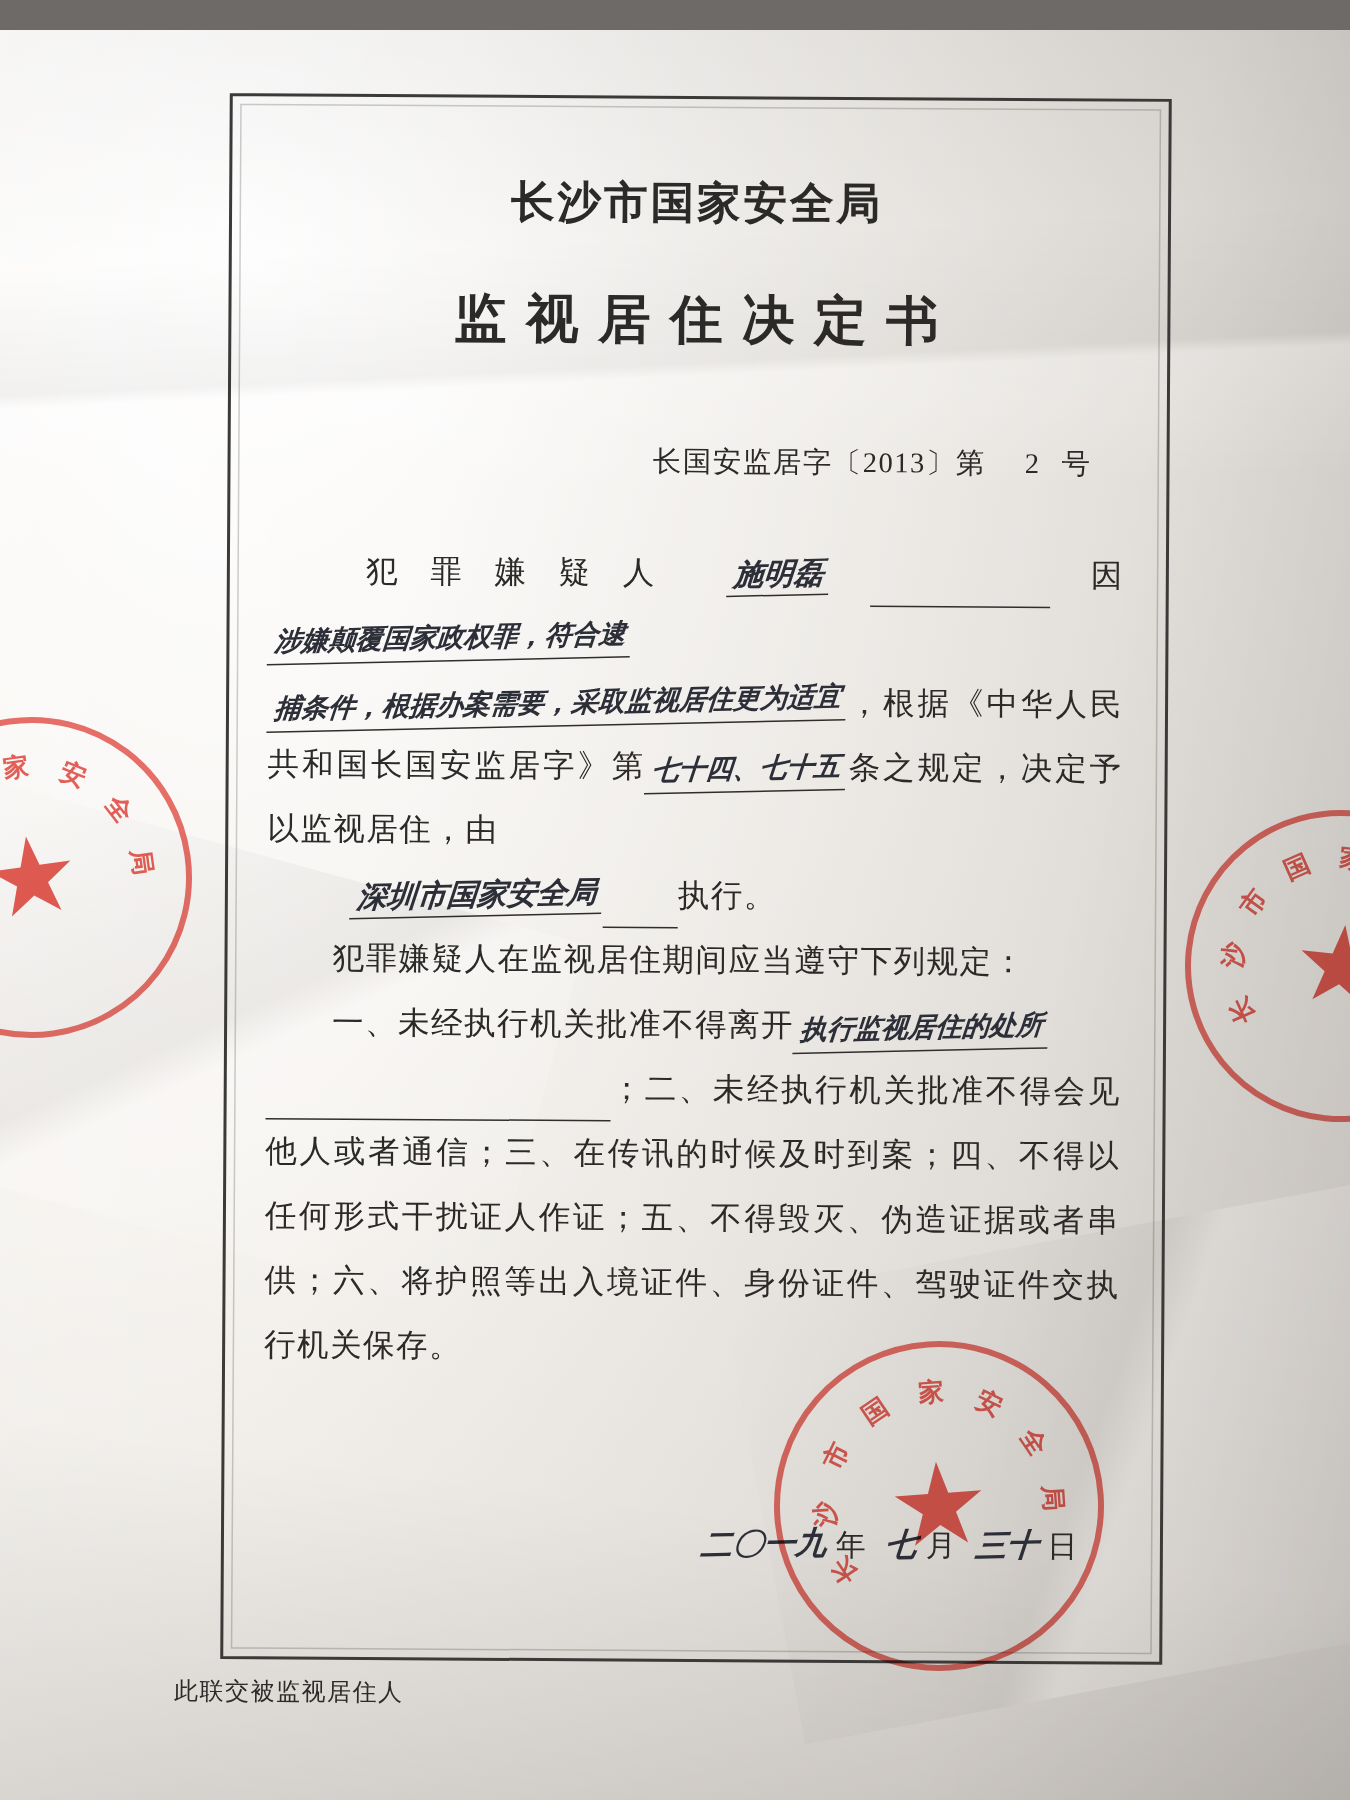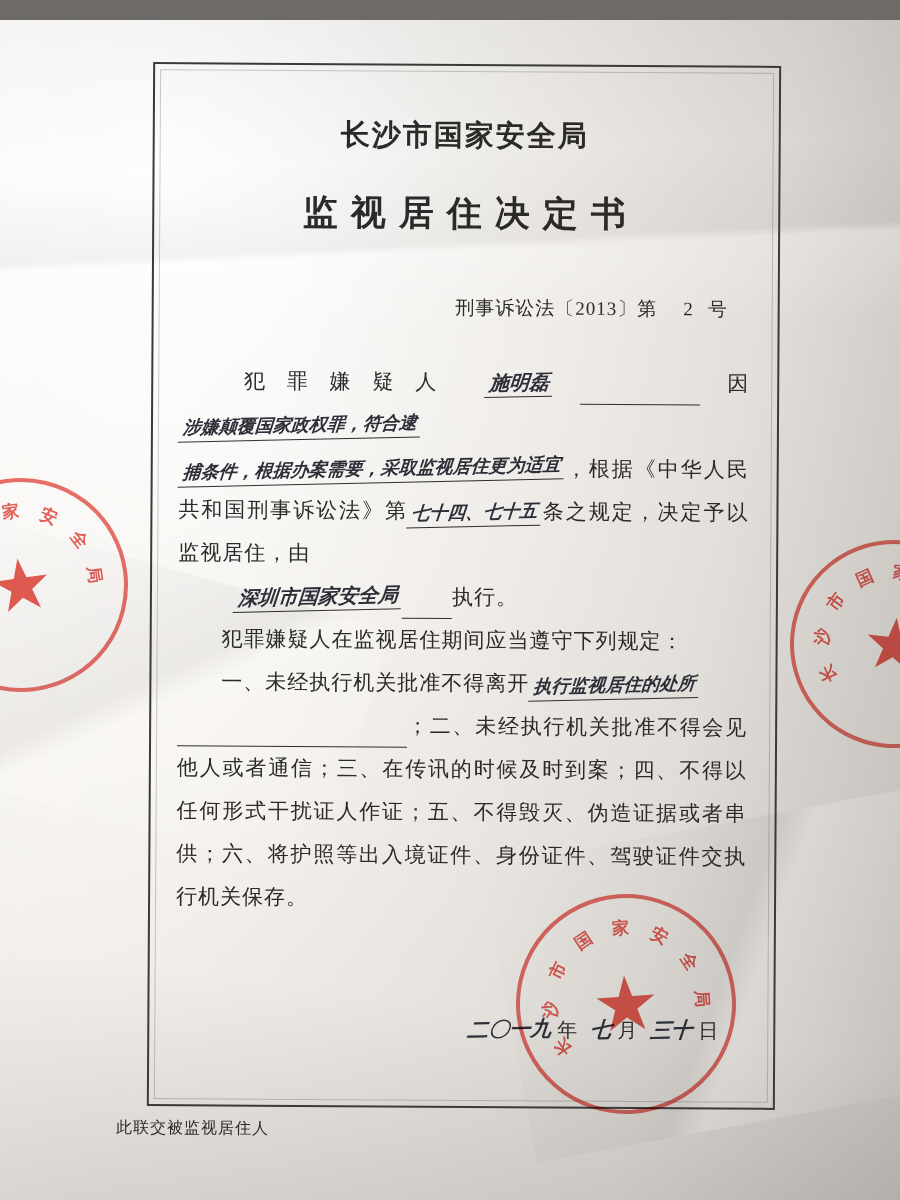--- a/index.html
+++ b/index.html
@@ -232,30 +232,30 @@
 
   <div class="frame"></div>
 
   <div class="content">
 
     <div class="org-title">长沙市国家安全局</div>
 
     <div class="doc-title">监视居住决定书</div>
 
     <div class="doc-number">
-      <span>刑事诉讼法〔</span><span>2013</span><span>〕第</span><span class="num-gap"></span><span>2</span><span class="num-gap" style="width:14px"></span><span>号</span>
+      <span>长国安监居字〔</span><span>2013</span><span>〕第</span><span class="num-gap"></span><span>2</span><span class="num-gap" style="width:14px"></span><span>号</span>
     </div>
 
     <div class="body-text">
       <p style="margin:0">
         <span class="indent"></span><span>犯罪嫌疑人</span>
         <span class="hand">施明磊</span>
         <span class="blank w1"></span>
         <span>因</span><span class="hand small">涉嫌颠覆国家政权罪，符合逮</span>
-        <span class="hand small">捕条件，根据办案需要，采取监视居住更为适宜</span><span>，根据《中华人民共和国</span><span>刑事诉讼法》第</span><span class="hand small">七十四、七十五</span><span>条之规定，决定予以监视居住，由</span>
+        <span class="hand small">捕条件，根据办案需要，采取监视居住更为适宜</span><span>，根据《中华人民共和国</span><span>长国安监居字》第</span><span class="hand small">七十四、七十五</span><span>条之规定，决定予以监视居住，由</span>
         <br>
         <span class="indent" style="width:56px"></span><span class="hand">深圳市国家安全局</span><span class="blank w1" style="width:50px"></span><span>执行。</span>
       </p>
 
       <p style="margin:0">
         <span class="indent"></span><span>犯罪嫌疑人在监视居住期间应当遵守下列规定：</span>
       </p>
 
       <p style="margin:0">
         <span class="indent"></span><span>一、未经执行机关批准不得离开</span><span class="hand small">执行监视居住的处所</span><br>

